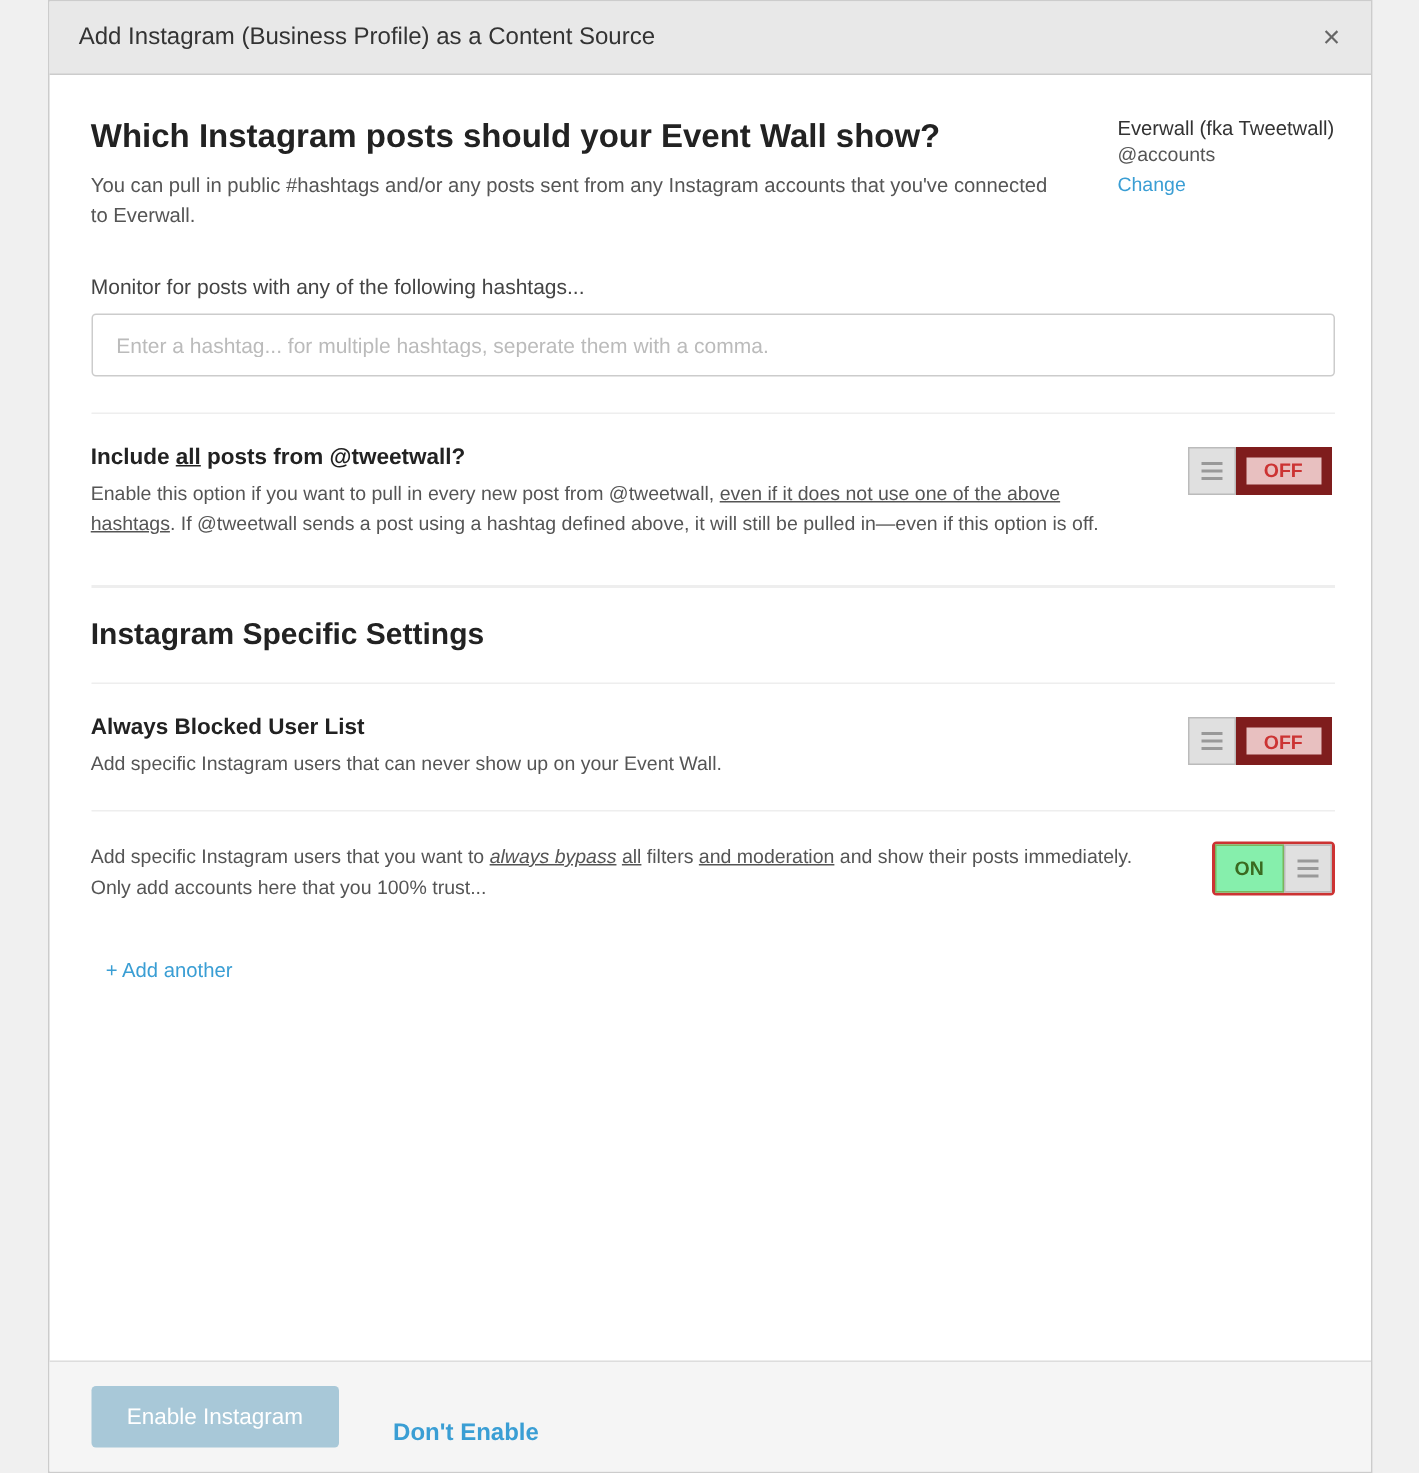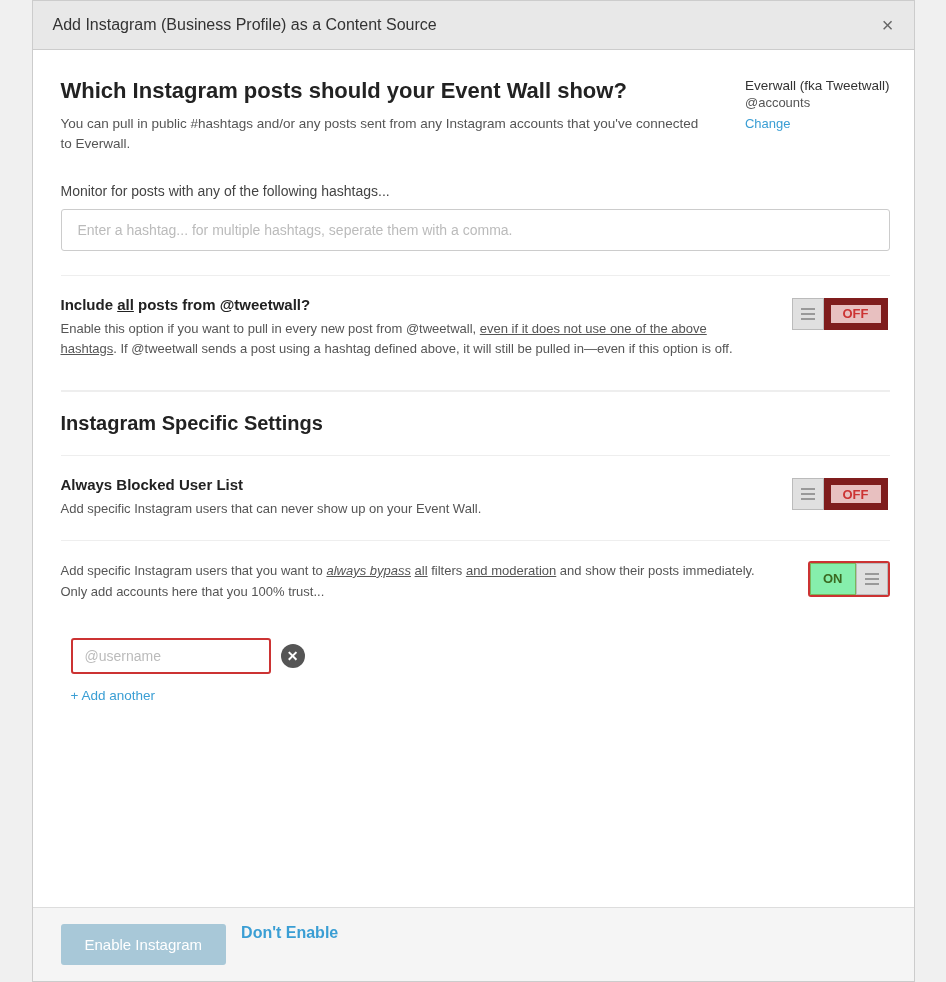--- a/index.html
+++ b/index.html
@@ -235,22 +235,22 @@
       background: none;
       border: none;
       padding-left: 10px;
       text-decoration: none;
     }
     .modal-footer {
       background: #f5f5f5;
       border-top: 1px solid #ddd;
       padding: 16px 28px;
       display: flex;
-      align-items: flex-start;
-      gap: 15px;
+      align-items: flex-end;
+      gap: 36px;
     }
     .btn-enable {
       background: #a8c8d8;
       color: #fff;
       border: none;
       padding: 12px 24px;
       font-size: 15px;
       font-weight: 500;
       border-radius: 3px;
       cursor: pointer;
@@ -351,24 +351,20 @@
             <div class="toggle-drag-line"></div>
             <div class="toggle-drag-line"></div>
             <div class="toggle-drag-line"></div>
           </div>
         </div>
       </div>
     </div>
 
     
     <div class="user-list-section">
-      <div class="username-input-row">
-        <input class="username-input" type="text" placeholder="@username" style="">
-        <button class="remove-btn">✕</button>
-      </div>
       <button class="add-another">+ Add another</button>
     </div>
 
   </div>
 
   <div class="modal-footer">
     <button class="btn-enable">Enable Instagram</button>
     <button class="btn-dont-enable">Don't Enable</button>
   </div>
 </div>

